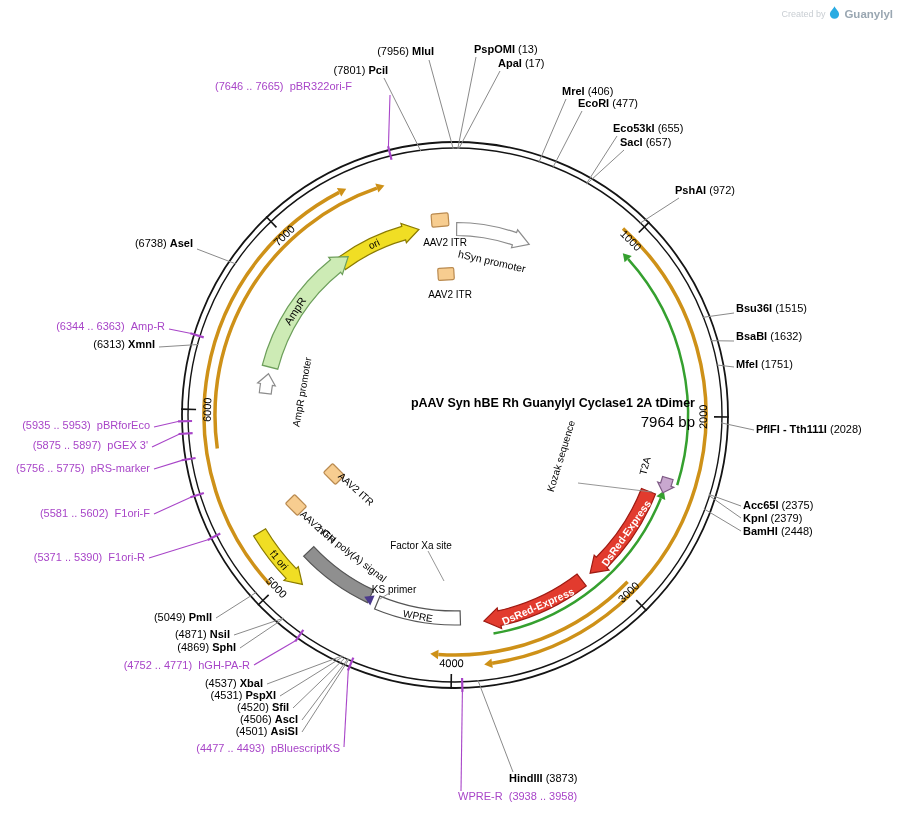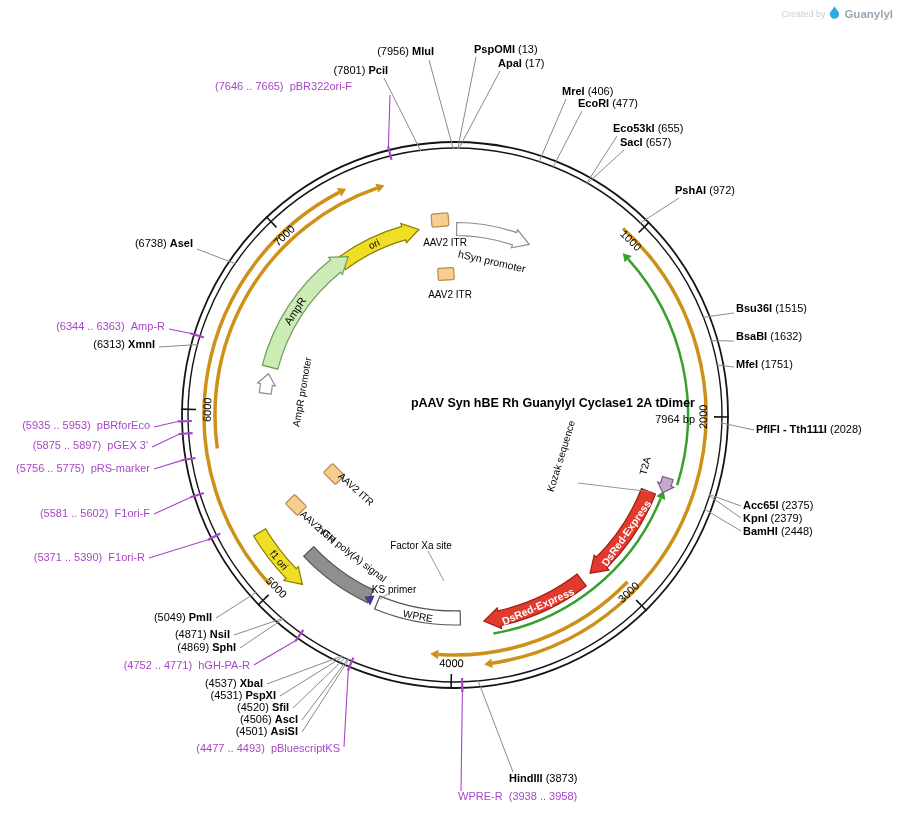--- a/index.html
+++ b/index.html
@@ -2,21 +2,21 @@
 <html><head>
 <meta charset="utf-8">
 <style>
   html,body{margin:0;padding:0;background:#ffffff;}
   body{width:903px;height:813px;position:relative;overflow:hidden;
        font-family:"Liberation Sans", sans-serif;}
   #map-svg{position:absolute;left:0;top:0;}
   #map-svg text{font-family:"Liberation Sans", sans-serif;}
   .center-title{position:absolute;left:215px;top:396px;width:480px;text-align:right;pointer-events:none;}
   .center-title .name{font-size:12.5px;font-weight:bold;color:#000;}
-  .center-title .size{font-size:11px;color:#000;margin-top:3px;}
+  .center-title .size{font-size:15px;color:#000;margin-top:3px;}
   .watermark{position:absolute;top:5px;right:10px;display:flex;align-items:center;gap:4px;}
   .watermark .created{font-size:9px;color:#c9ced3;}
   .watermark .brand{font-size:11.5px;font-weight:bold;color:#9aa7b2;}
 </style>
 </head>
 <body>
 
 <svg id="map-svg" width="903" height="813" viewBox="0 0 903 813">
     <g>
       <path d="M623.0 228.5 A251 251 0 0 1 492.1 663.2" fill="none" stroke="#CE9118" stroke-width="3.5"></path>

